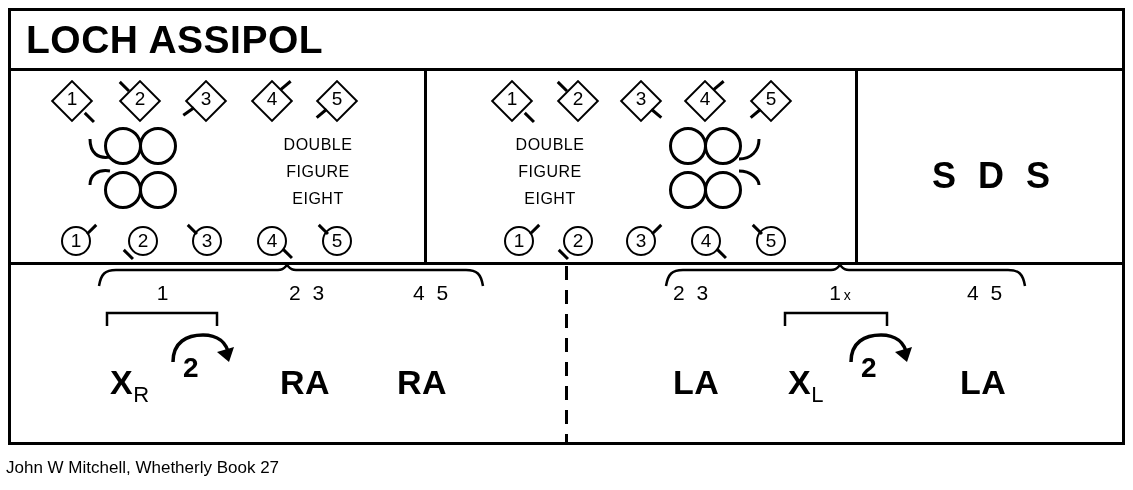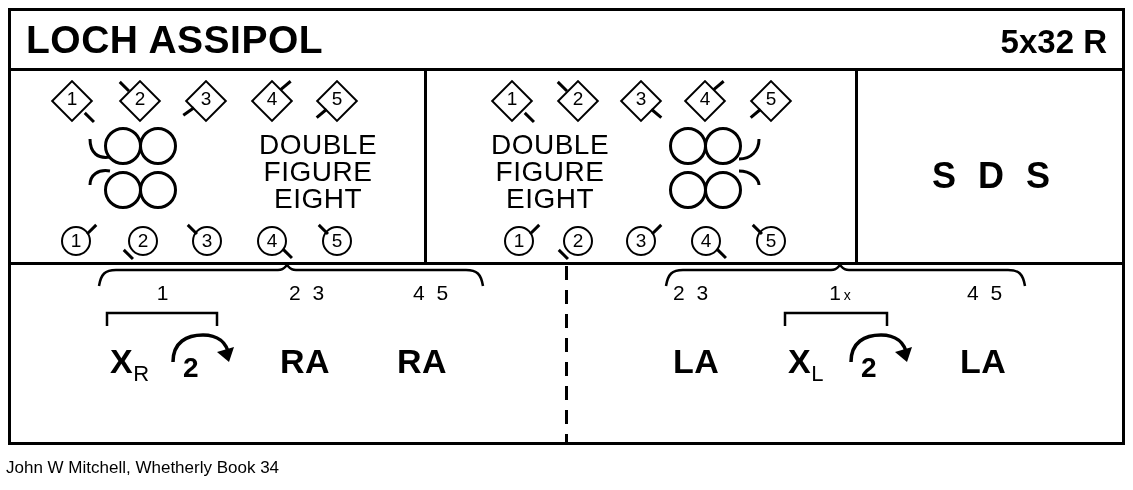--- a/index.html
+++ b/index.html
@@ -112,21 +112,21 @@
   .bigcirc {
     width: 38px; height: 38px;
     border: 3px solid #000;
     border-radius: 50%;
     box-sizing: border-box;
   }
 
   
   .formation-text {
     text-align: center;
-    font-size: 28px;
+    font-size: 16px;
     line-height: 27px;
     letter-spacing: 0.5px;
     white-space: nowrap;
   }
   #third-numbers {
     text-align: center;
     font-size: 21px;
     letter-spacing: 3px;
     white-space: nowrap;
   }
@@ -147,20 +147,21 @@
   }
   .brace-label .sub {
     font-size: 14px;
     letter-spacing: 0;
   }
   .move {
     font-size: 34px;
     font-weight: bold;
     white-space: nowrap;
     letter-spacing: 0.5px;
+    margin-top: 21px;
   }
   .move .sub {
     font-size: 22px;
     font-weight: normal;
     vertical-align: sub;
   }
   .turncount {
     font-size: 28px;
     font-weight: bold;
   }
@@ -185,21 +186,20 @@
 <div id="sheet">
 
   <div class="abs" id="frame"></div>
   <div class="abs" id="title-rule"></div>
   <div class="abs" id="mid-rule"></div>
   <div class="abs vdiv" id="vdiv-1"></div>
   <div class="abs vdiv" id="vdiv-2"></div>
   <div class="abs" id="dash-div"></div>
 
   <div class="abs" id="dance-title">LOCH ASSIPOL</div>
-  <div class="abs" id="dance-meta">5x32 R</div>
 
   <div class="abs" style="left:57px; top:86px;">
     <div class="man">
         <span>1</span>
       </div>
     <div class="tail" style="left:26px; top:30px; transform:rotate(45deg);"></div>
   </div>
   <div class="abs" style="left:125px; top:86px;">
     <div class="man">
         <span>2</span>
@@ -388,15 +388,15 @@
       <path d="M4,30 C4,10 18,3 34,3 C48,3 58,10 60,24" stroke="#000" stroke-width="3.5" fill="none"></path>
       <path d="M48,20 L60,30 L65,15 Z" fill="#000"></path>
     </svg>
     <div class="abs turncount" style="left:14px; top:20px;">2</div>
   </div>
 
   <div class="abs move" style="left:960px; top:342px;">
     <span>LA</span>
   </div>
 
-  <div class="abs" id="credit">John W Mitchell, Whetherly Book 34</div>
+  <div class="abs" id="credit">John W Mitchell, Whetherly Book 27</div>
 
 </div>
 
 </body></html>

